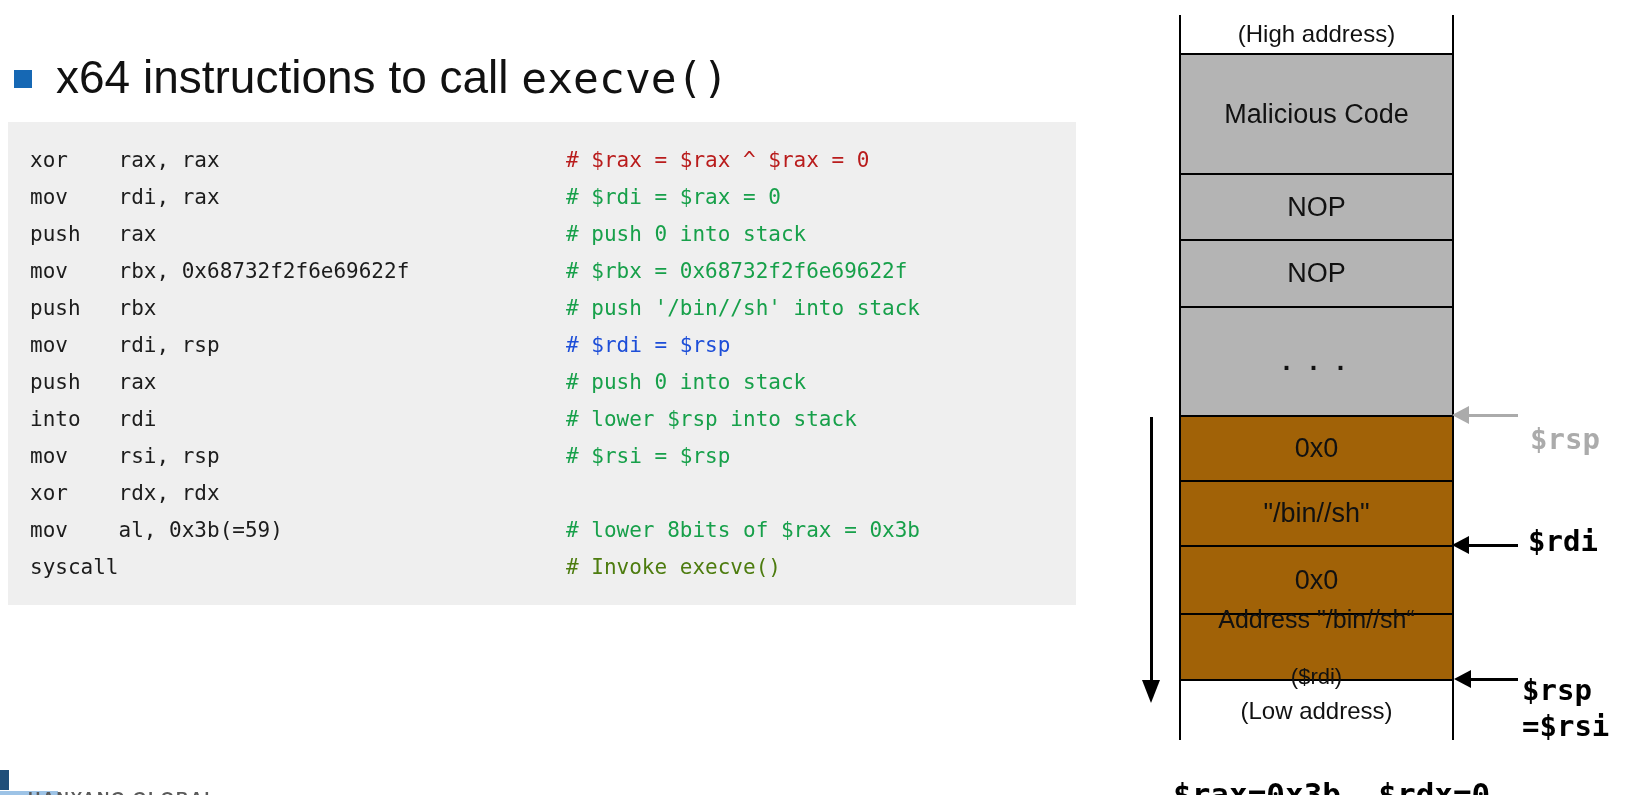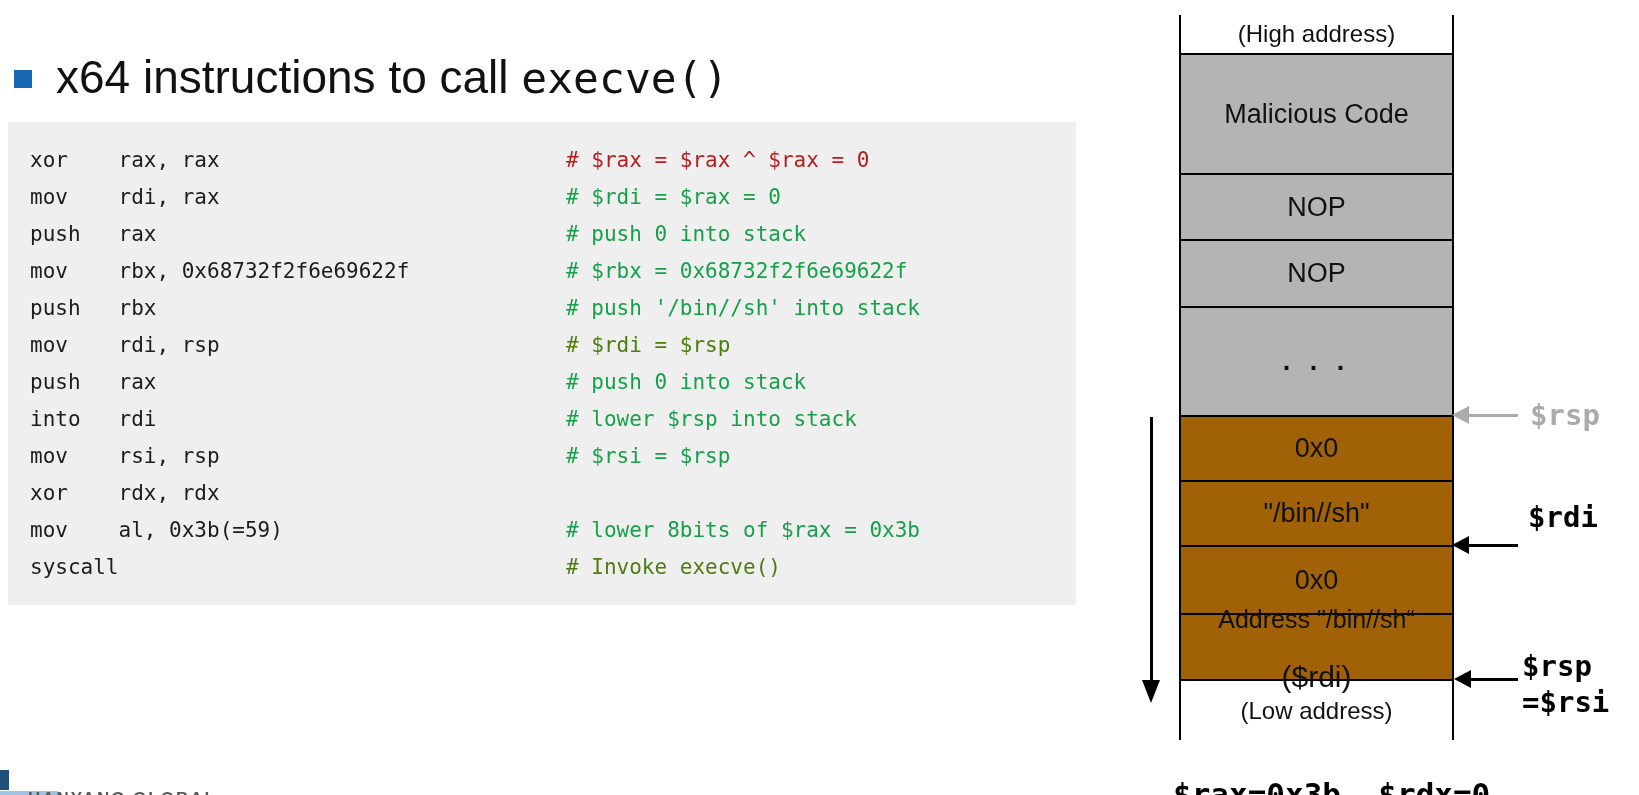--- a/index.html
+++ b/index.html
@@ -39,34 +39,34 @@
     box-sizing:border-box; border-top:2px solid #000;
     display:flex; flex-direction:column; align-items:center; justify-content:center;
     font-size:27px; text-align:center;
   }
   .cell.dark { background:#b4b4b4; }
   .cell.light { background:#a16207; }
   .c0 { height:120px; } .c1 { height:66px; } .c2 { height:67px; }
   .c3 { height:109px; font-weight:bold; letter-spacing:6px; }
   .c4 { height:65px; } .c5 { height:65px; } .c6 { height:68px; }
   .c7 { height:66px; font-size:25px; line-height:28px; }
-  .sublabel { font-size:30px; line-height:24px;margin-top:32px; }
+  .sublabel { font-size:22px; line-height:24px;margin-top:32px; }
 
   
   .shaft { position:absolute; height:3px; background:#000; }
   .head-left {
     position:absolute; width:0; height:0;
     border-top:9px solid transparent; border-bottom:9px solid transparent;
     border-right:17px solid #000;
   }
   .gray .shaft, .gray.shaft { background:#ababab; }
   .gray .head-left, .gray.head-left { border-right-color:#ababab; }
   .ptr-label {
     position:absolute; font-family:"DejaVu Sans Mono", monospace;
-    font-size:29px; font-weight:bold; color:#000; line-height:36px; white-space:pre;
+    font-size:29px; font-weight:bold; color:#000; line-height:36px; white-space:pre;margin-top:24px;
   }
   .ptr-label.gray { color:#ababab; }
 
   .down-shaft { position:absolute; left:1150px; top:417px; width:3px; height:264px; background:#000; }
   .down-head {
     position:absolute; left:1142px; top:680px; width:0; height:0;
     border-left:9px solid transparent; border-right:9px solid transparent;
     border-top:23px solid #000;
   }
 
@@ -111,21 +111,21 @@
     <div class="code-line">
         <span class="asm">mov    rbx, 0x68732f2f6e69622f</span>
         <span class="cmt" style="color:#17a04a"># $rbx = 0x68732f2f6e69622f</span>
       </div>
     <div class="code-line">
         <span class="asm">push   rbx</span>
         <span class="cmt" style="color:#17a04a"># push '/bin//sh' into stack</span>
       </div>
     <div class="code-line">
         <span class="asm">mov    rdi, rsp</span>
-        <span class="cmt" style="color:#4d7c0f"># $rdi = $rsp</span>
+        <span class="cmt" style="color:#1d4ed8"># $rdi = $rsp</span>
       </div>
     <div class="code-line">
         <span class="asm">push   rax</span>
         <span class="cmt" style="color:#17a04a"># push 0 into stack</span>
       </div>
     <div class="code-line">
         <span class="asm">into   rdi</span>
         <span class="cmt" style="color:#17a04a"># lower $rsp into stack</span>
       </div>
     <div class="code-line">

